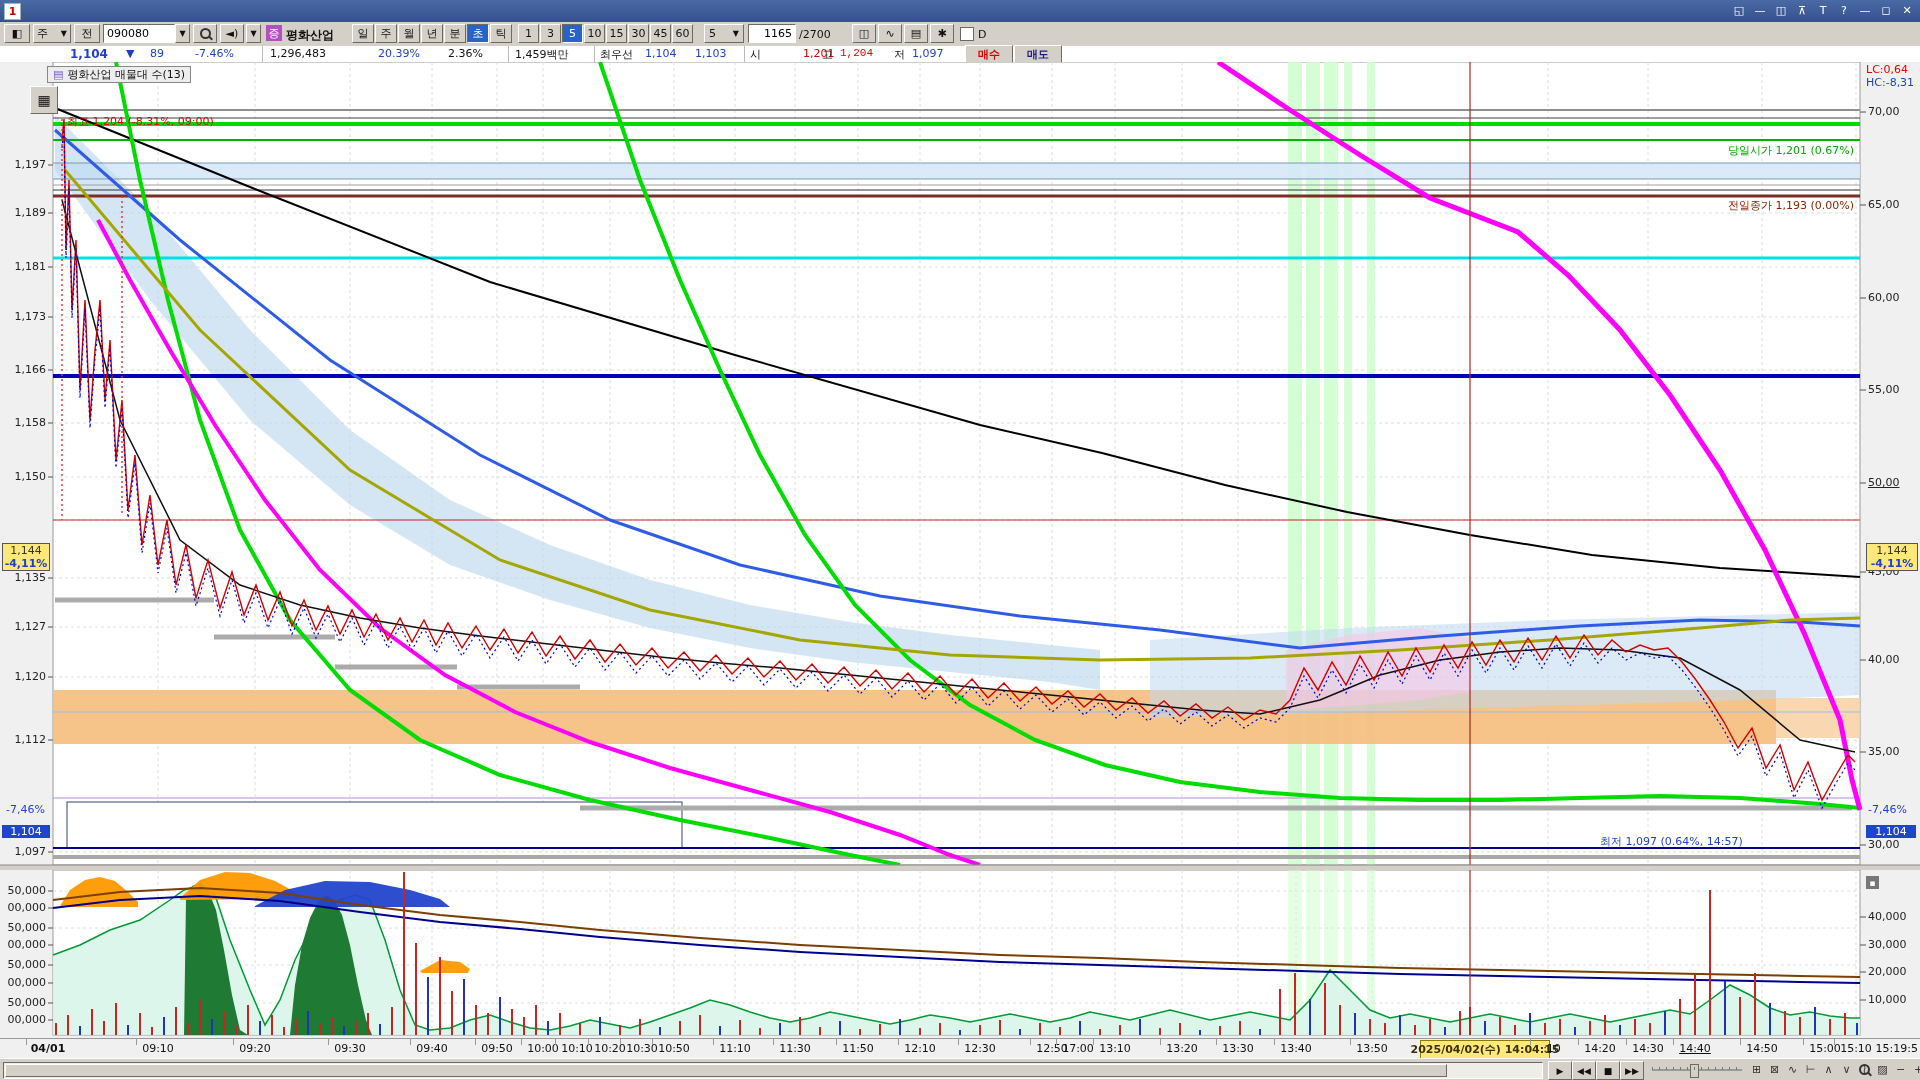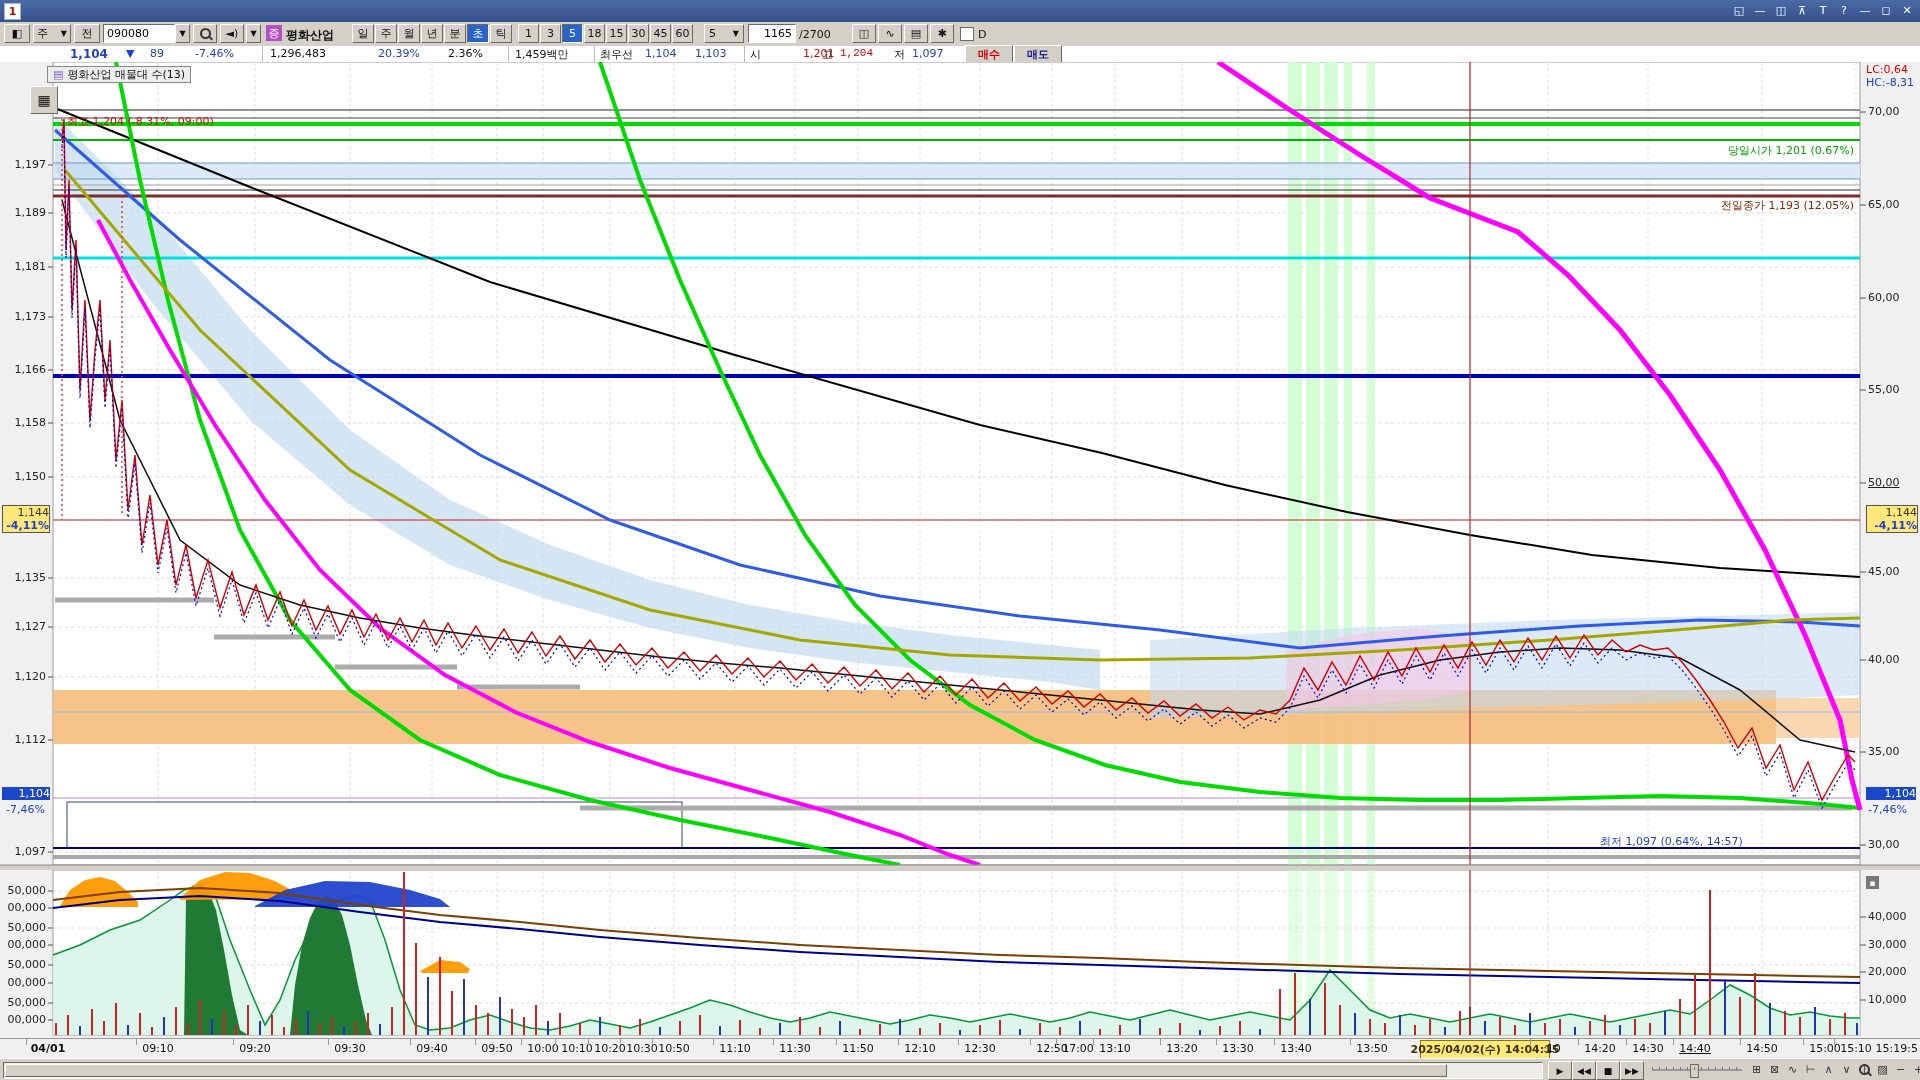--- a/index.html
+++ b/index.html
@@ -28,21 +28,21 @@
   #inforow span{position:absolute;top:1px;white-space:nowrap;}
   .sep{position:absolute;top:0;width:1px;height:16px;background:#BBB;}
   .blue{color:#1F3FCC;} .red{color:#D40000;} .dark{color:#111;}
   .tradebtn{position:absolute;top:-1px;height:17px;width:46px;background:#D4D0C8;border:1px solid;
             border-color:#FFF #6E6A60 #6E6A60 #FFF;display:flex;align-items:center;justify-content:center;font-weight:bold;}
   
   #chartwrap{position:absolute;left:0;top:62px;width:1920px;height:976px;background:#F0F0F0;}
   #chart-svg{position:absolute;left:0;top:0;}
   .axlab{position:absolute;color:#222;font-size:11px;white-space:nowrap;}
   .annot{position:absolute;font-size:11px;white-space:nowrap;}
-  .pricebox{position:absolute;font-size:11px;text-align:right;box-sizing:border-box;}
+  .pricebox{position:absolute;font-size:11px;text-align:center;box-sizing:border-box;margin-top:38px;}
   #tagchip{position:absolute;left:47px;top:4px;height:15px;background:#EDEDED;border:1px solid #888;
            display:flex;align-items:center;padding:0 5px;gap:4px;font-size:11px;}
   #gridbtn{position:absolute;left:30px;top:24px;width:26px;height:26px;background:#D4D0C8;border:1px solid;
            border-color:#FFF #6E6A60 #6E6A60 #FFF;display:flex;align-items:center;justify-content:center;font-size:14px;}
   #subicon{position:absolute;left:1866px;top:814px;width:13px;height:13px;background:#777;color:#FFF;font-size:9px;
            display:flex;align-items:center;justify-content:center;}
   
   #timeaxis{position:absolute;left:0;top:1038px;width:1920px;height:20px;background:#F0F0F0;border-top:1px solid #999;}
   .tlab{position:absolute;top:3px;font-size:11px;color:#111;transform:translateX(-50%);white-space:nowrap;}
   .ttick{position:absolute;top:0;width:1px;height:6px;background:#999;}
@@ -111,21 +111,21 @@
         <div class="btn3d" style="left: 398px; width: 22px;">월</div>
         <div class="btn3d" style="left: 421px; width: 22px;">년</div>
         <div class="btn3d" style="left: 444px; width: 22px;">분</div>
         <div class="btn3d sel" style="left: 467px; width: 22px;">초</div>
         <div class="btn3d" style="left: 490px; width: 22px;">틱</div>
       </div>
     <div id="interval-group">
         <div class="btn3d" style="left: 518px; width: 21px;">1</div>
         <div class="btn3d" style="left: 540px; width: 21px;">3</div>
         <div class="btn3d sel" style="left: 562px; width: 21px;">5</div>
-        <div class="btn3d" style="left: 584px; width: 21px;">18</div>
+        <div class="btn3d" style="left: 584px; width: 21px;">10</div>
         <div class="btn3d" style="left: 606px; width: 21px;">15</div>
         <div class="btn3d" style="left: 628px; width: 21px;">30</div>
         <div class="btn3d" style="left: 650px; width: 21px;">45</div>
         <div class="btn3d" style="left: 672px; width: 21px;">60</div>
       </div>
     <div class="btn3d" style="left:704px;width:40px;justify-content:space-between;padding:0 4px;">
         <span>5</span>
         <span style="font-size:8px;">▼</span>
       </div>
     <input class="sunken" style="left: 748px; width: 48px; text-align: right;" value="1165">
@@ -452,21 +452,21 @@
     <div id="tagchip">
       <span style="color:#7A5CC7;">▤</span>
       <span>평화산업 매물대 수(13)</span>
     </div>
     <div id="gridbtn">
         <span>▦</span>
       </div>
     <div id="subicon">▪</div>
     <div class="annot" style="left:67px;top:52px;color:#E00000;">최고 1,204 (-8.31%, 09:00)</div>
     <div class="annot" style="right:66px;top:81px;color:#00A800;">당일시가 1,201 (0.67%)</div>
-    <div class="annot" style="right:66px;top:136px;color:#8B2500;">전일종가 1,193 (12.05%)</div>
+    <div class="annot" style="right:66px;top:136px;color:#8B2500;">전일종가 1,193 (0.00%)</div>
     <div class="annot" style="left:1600px;top:772px;color:#1F3FCC;">최저 1,097 (0.64%, 14:57)</div>
     <div class="annot" style="left:1866px;top:1px;color:#E00000;">LC:0,64</div>
     <div class="annot" style="left:1866px;top:14px;color:#1F3FCC;">HC:-8,31</div>
     <div id="tick-layer">
         <div class="axlab" style="top: 96px; left: 0px; width: 46px; text-align: right;">1,197</div>
         <div class="axlab" style="top: 144px; left: 0px; width: 46px; text-align: right;">1,189</div>
         <div class="axlab" style="top: 198px; left: 0px; width: 46px; text-align: right;">1,181</div>
         <div class="axlab" style="top: 248px; left: 0px; width: 46px; text-align: right;">1,173</div>
         <div class="axlab" style="top: 301px; left: 0px; width: 46px; text-align: right;">1,166</div>
         <div class="axlab" style="top: 354px; left: 0px; width: 46px; text-align: right;">1,158</div>

